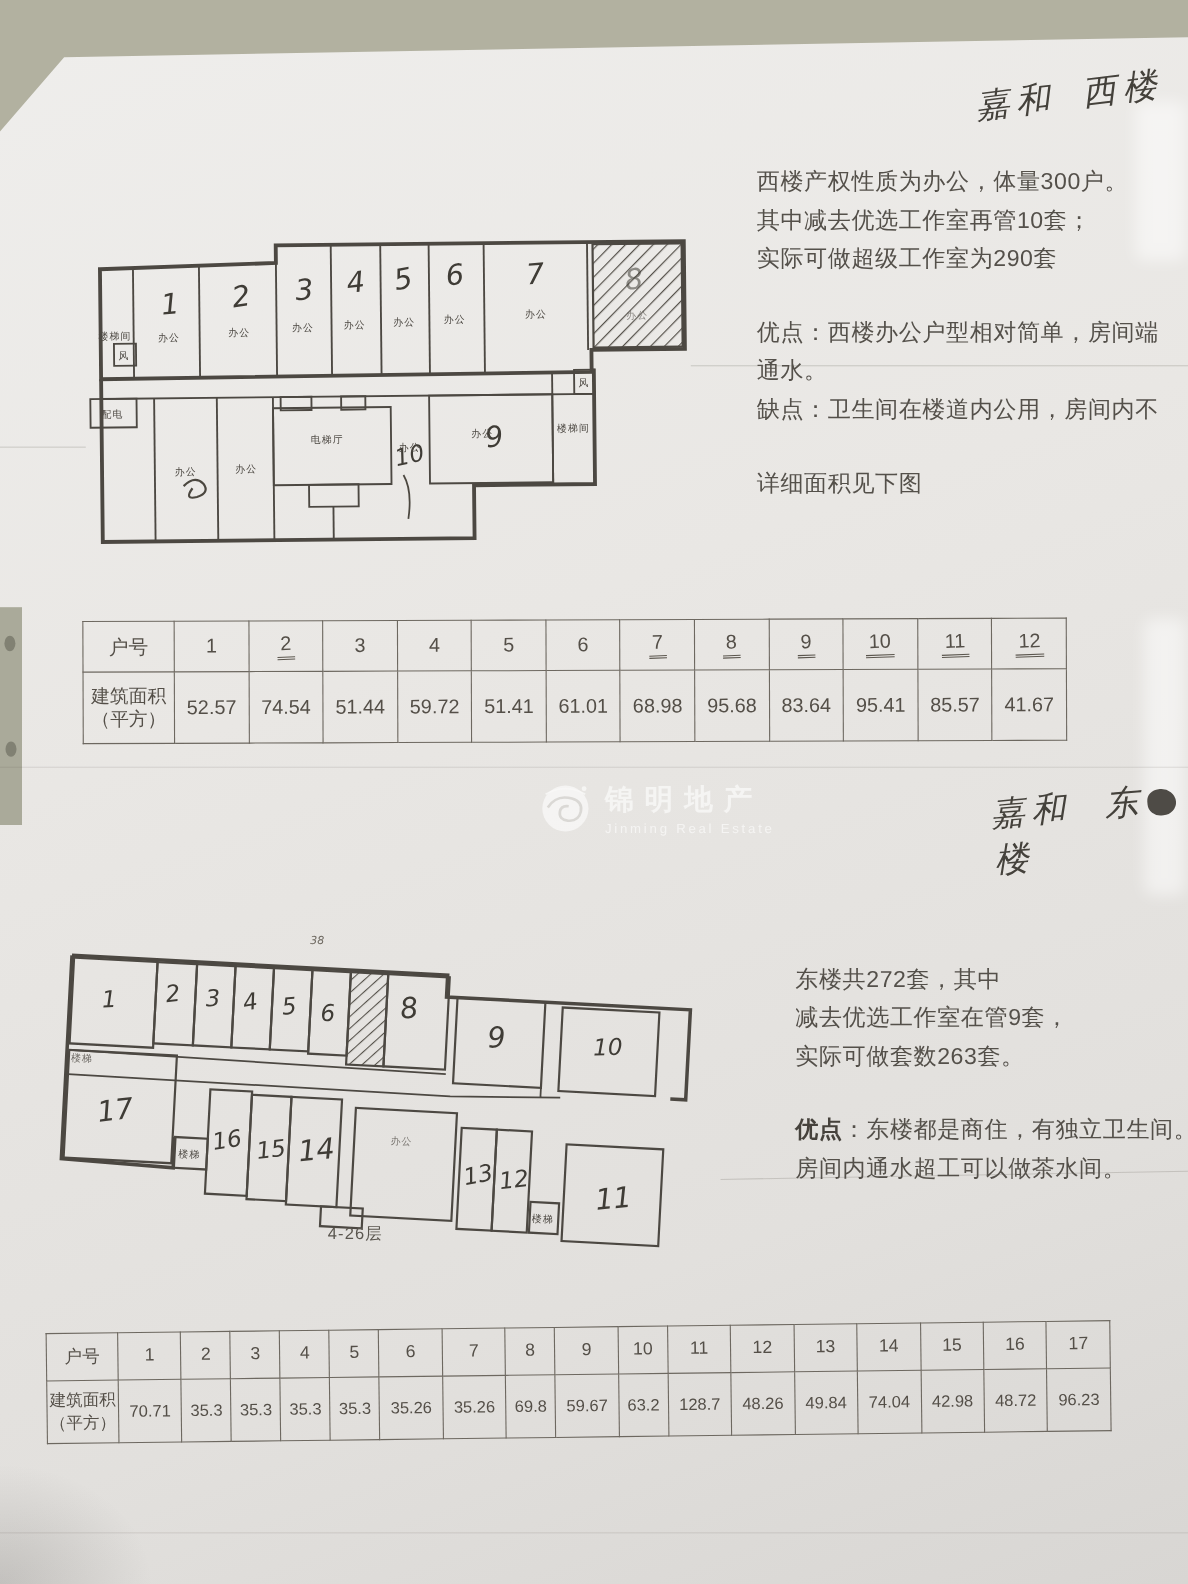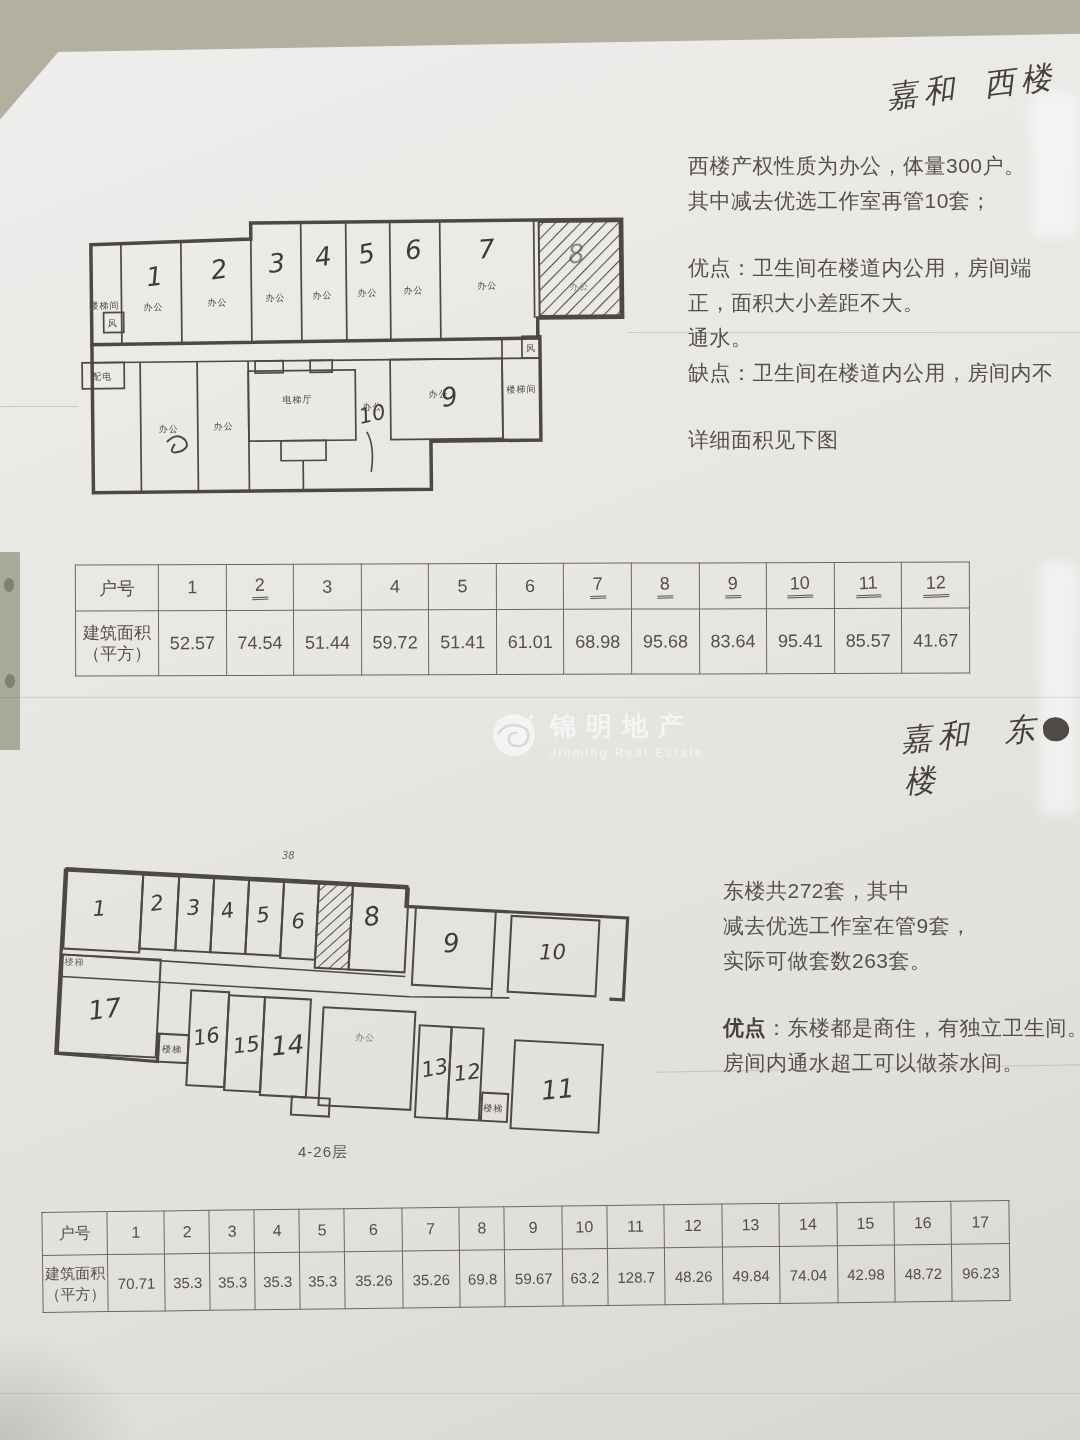--- a/index.html
+++ b/index.html
@@ -73,23 +73,23 @@
   <div class="faintline" style="left:655px;top:1068px;width:425px;transform:rotate(-1deg);"></div>
 
   <div class="handnote hand" style="left:886px;top:66px;">
     <span>嘉和</span>
     <span style="margin-left:8px;">西楼</span>
   </div>
 
   <div class="blocktext" style="left:688px;top:148px;width:380px;">
     <div>西楼产权性质为办公，体量300户。</div>
     <div>其中减去优选工作室再管10套；</div>
+    <div>实际可做超级工作室为290套</div>
     <div class="gap"></div>
-    <div>优点：卫生间在楼道内公用，房间端</div>
-    <div>正，面积大小差距不大。</div>
+    <div>优点：西楼办公户型相对简单，房间端</div>
     <div>通水。</div>
     <div>缺点：卫生间在楼道内公用，房间内不</div>
     <div class="gap"></div>
     <div>详细面积见下图</div>
   </div>
 
   <div class="plan" style="left:70px;top:202px;transform:rotate(-0.6deg);">
     <svg width="565" height="295" viewBox="0 0 565 295">
       <defs>
         <pattern id="hatch" width="9" height="9" patternTransform="rotate(45)" patternUnits="userSpaceOnUse">
@@ -293,21 +293,21 @@
       <text class="hnum" x="42" y="160" transform="rotate(-10 42 160)">17</text>
 
       <g class="plabel">
         <text x="116" y="188">楼梯</text>
         <text x="440" y="230">楼梯</text>
         <text x="308" y="166" opacity="0.7">办公</text>
         <text x="14" y="106" opacity="0.8">楼梯</text>
       </g>
     </svg>
   </div>
-  <div class="caption" style="left:298px;top:1143px;">4-26层</div>
+  <div class="caption" style="left:298px;top:1112px;">4-26层</div>
 
   <table class="areas te" style="left:42px;top:1206px;width:968px;transform:rotate(-0.7deg);">
     <tbody>
         <tr>
       <td style="width:64px;">户号</td>
       <td>1</td>
       <td>2</td>
       <td>3</td>
       <td>4</td>
       <td>5</td>

